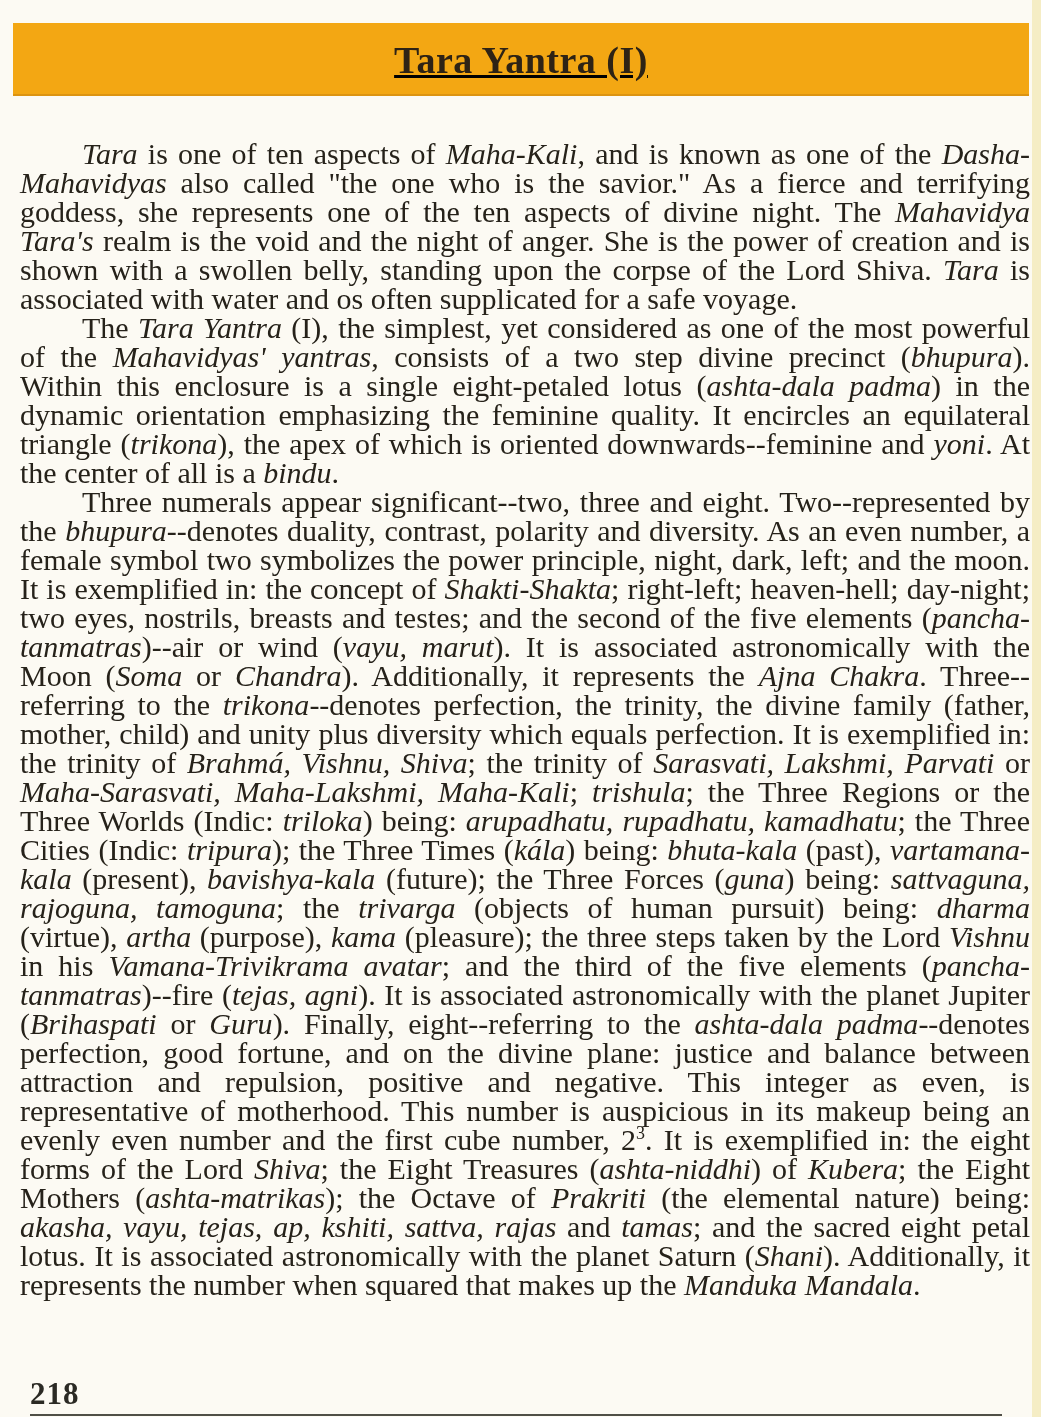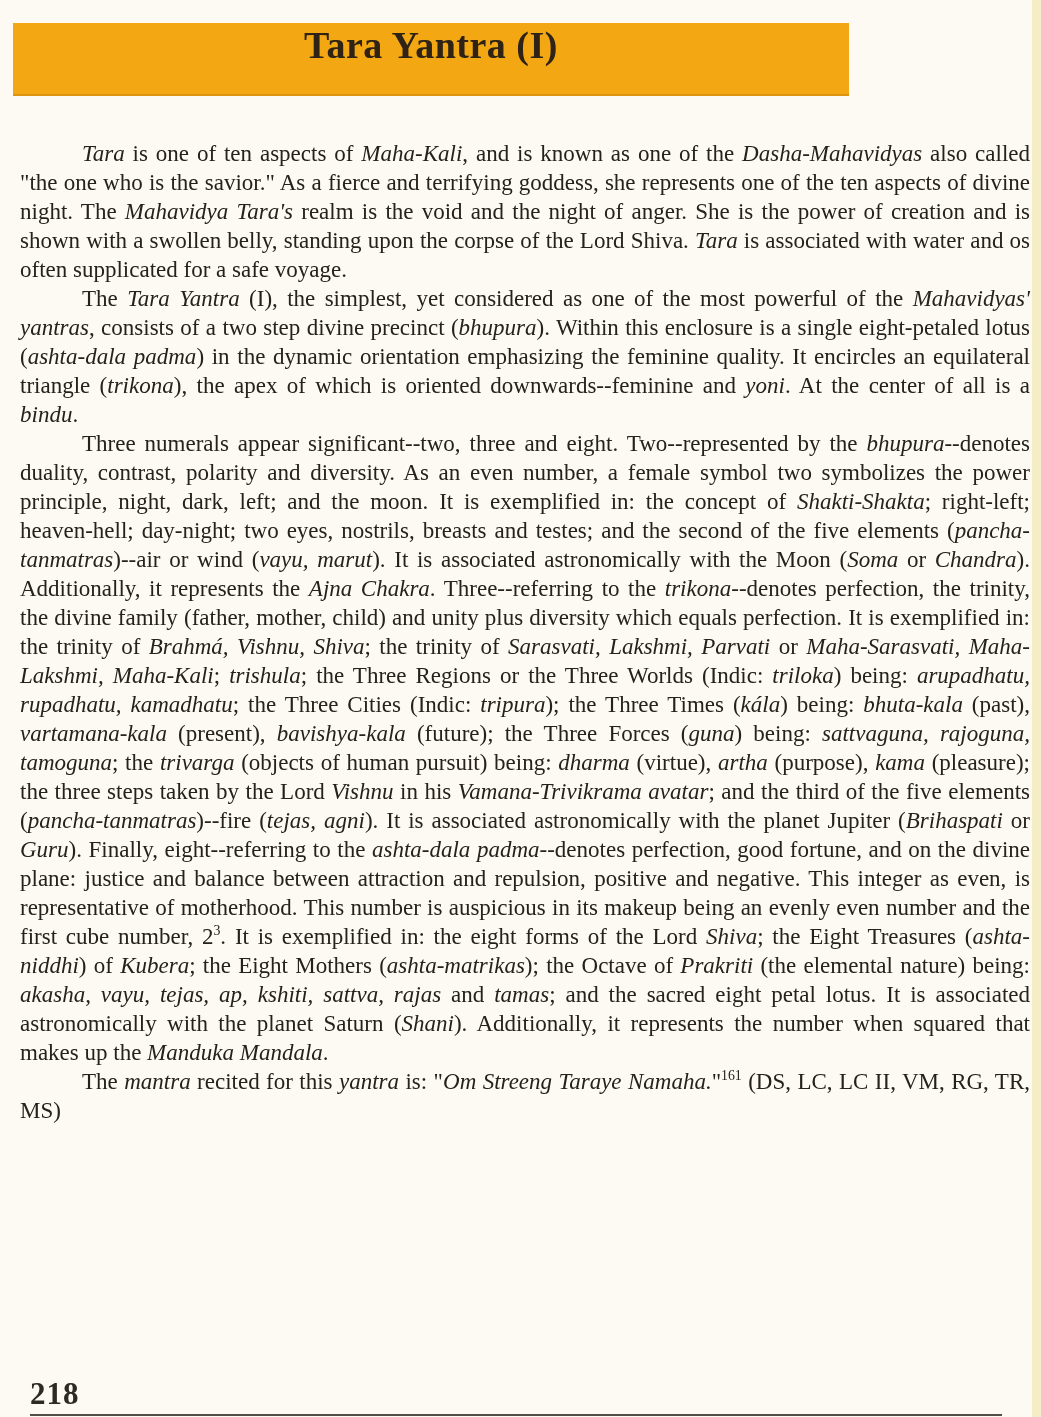--- a/index.html
+++ b/index.html
@@ -10,41 +10,42 @@
     height: 1417px;
     background: var(--page_bg, #FCFAF3);
     font-family: "Liberation Serif", serif;
     overflow: hidden;
     margin: 0 auto;
   }
   .banner {
     position: absolute;
     left: 13px;
     top: 23px;
-    width: 836px;
+    width: 1016px;
     height: 73px;
     background: var(--banner, #F3A713);
     display: flex;
-    align-items: flex-start;
+    align-items: center;
     justify-content: center;
     box-shadow: inset 0 -2px 0 rgba(150, 90, 10, 0.25);
+    text-decoration: underline;
   }
   .title {
     font-weight: bold;
     font-size: 38px;
     color: var(--title, #2E2315);
     letter-spacing: 0.5px;
   }
   .content {
     position: absolute;
     left: 20px;
     top: 139px;
     width: 1010px;
     color: var(--text, #26221A);
-    font-size: 23px;
+    font-size: 30px;
     line-height: 29px;
     text-align: justify;
   }
   .para { margin: 0; text-indent: 62px; }
   .para i { font-style: italic; }
   .para sup { font-size: 0.6em; line-height: 0; vertical-align: super; }
   .pagenum {
     position: absolute;
     left: 30px;
     top: 1376px;
@@ -77,21 +78,20 @@
 
   <div class="banner">
     <span class="title">Tara Yantra (I)</span>
   </div>
 
   <div class="content">
 
   <p class="para"><i>Tara</i><span> is one of ten aspects of </span><i>Maha-Kali</i><span>, and is known as one of the </span><i>Dasha-Mahavidyas</i><span> also called "the one who is the savior." As a fierce and terrifying goddess, she represents one of the ten aspects of divine night. The </span><i>Mahavidya Tara's</i><span> realm is the void and the night of anger. She is the power of creation and is shown with a swollen belly, standing upon the corpse of the Lord Shiva. </span><i>Tara</i><span> is associated with water and os often supplicated for a safe voyage.</span></p>
       <p class="para"><span>The </span><i>Tara Yantra</i><span> (I), the simplest, yet considered as one of the most powerful of the </span><i>Mahavidyas' yantras</i><span>, consists of a two step divine precinct (</span><i>bhupura</i><span>). Within this enclosure is a single eight-petaled lotus (</span><i>ashta-dala padma</i><span>) in the dynamic orientation emphasizing the feminine quality. It encircles an equilateral triangle (</span><i>trikona</i><span>), the apex of which is oriented downwards--feminine and </span><i>yoni</i><span>. At the center of all is a </span><i>bindu</i><span>.</span></p>
       <p class="para"><span>Three numerals appear significant--two, three and eight. Two--represented by the </span><i>bhupura</i><span>--denotes duality, contrast, polarity and diversity. As an even number, a female symbol two symbolizes the power principle, night, dark, left; and the moon. It is exemplified in: the concept of </span><i>Shakti-Shakta</i><span>; right-left; heaven-hell; day-night; two eyes, nostrils, breasts and testes; and the second of the five elements (</span><i>pancha-tanmatras</i><span>)--air or wind (</span><i>vayu, marut</i><span>). It is associated astronomically with the Moon (</span><i>Soma</i><span> or </span><i>Chandra</i><span>). Additionally, it represents the </span><i>Ajna Chakra</i><span>. Three--referring to the </span><i>trikona</i><span>--denotes perfection, the trinity, the divine family (father, mother, child) and unity plus diversity which equals perfection. It is exemplified in: the trinity of </span><i>Brahmá, Vishnu, Shiva</i><span>; the trinity of </span><i>Sarasvati, Lakshmi, Parvati</i><span> or </span><i>Maha-Sarasvati, Maha-Lakshmi, Maha-Kali</i><span>; </span><i>trishula</i><span>; the Three Regions or the Three Worlds (Indic: </span><i>triloka</i><span>) being: </span><i>arupadhatu, rupadhatu, kamadhatu</i><span>; the Three Cities (Indic: </span><i>tripura</i><span>); the Three Times (</span><i>kála</i><span>) being: </span><i>bhuta-kala</i><span> (past), </span><i>vartamana-kala</i><span> (present), </span><i>bavishya-kala</i><span> (future); the Three Forces (</span><i>guna</i><span>) being: </span><i>sattvaguna, rajoguna, tamoguna</i><span>; the </span><i>trivarga</i><span> (objects of human pursuit) being: </span><i>dharma</i><span> (virtue), </span><i>artha</i><span> (purpose), </span><i>kama</i><span> (pleasure); the three steps taken by the Lord </span><i>Vishnu</i><span> in his </span><i>Vamana-Trivikrama avatar</i><span>; and the third of the five elements (</span><i>pancha-tanmatras</i><span>)--fire (</span><i>tejas, agni</i><span>). It is associated astronomically with the planet Jupiter (</span><i>Brihaspati</i><span> or </span><i>Guru</i><span>). Finally, eight--referring to the </span><i>ashta-dala padma</i><span>--denotes perfection, good fortune, and on the divine plane: justice and balance between attraction and repulsion, positive and negative. This integer as even, is representative of motherhood. This number is auspicious in its makeup being an evenly even number and the first cube number, 2</span><sup>3</sup><span>. It is exemplified in: the eight forms of the Lord </span><i>Shiva</i><span>; the Eight Treasures (</span><i>ashta-niddhi</i><span>) of </span><i>Kubera</i><span>; the Eight Mothers (</span><i>ashta-matrikas</i><span>); the Octave of </span><i>Prakriti</i><span> (the elemental nature) being: </span><i>akasha, vayu, tejas, ap, kshiti, sattva, rajas</i><span> and </span><i>tamas</i><span>; and the sacred eight petal lotus. It is associated astronomically with the planet Saturn (</span><i>Shani</i><span>). Additionally, it represents the number when squared that makes up the </span><i>Manduka Mandala</i><span>.</span></p>
-      <p class="para"><span>The </span><i>mantra</i><span> recited for this </span><i>yantra</i><span> is: "</span><i>Om Streeng Taraye Namaha.</i><span>"</span><sup>161</sup><span> (DS, LC, LC II, VM, RG, TR, MS)</span></p>
     </div>
 
   <span class="pagenum">218</span>
 
   <div class="edge-strip"></div>
   <div class="bottom-line"></div>
 
 </div>
 
 </body></html>

